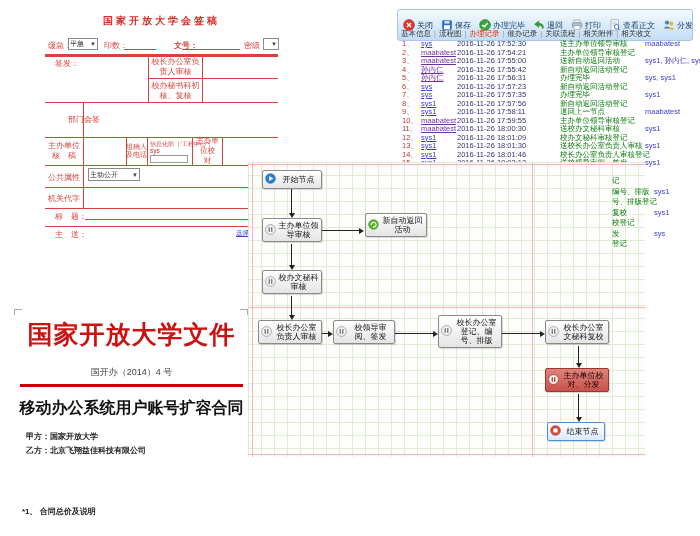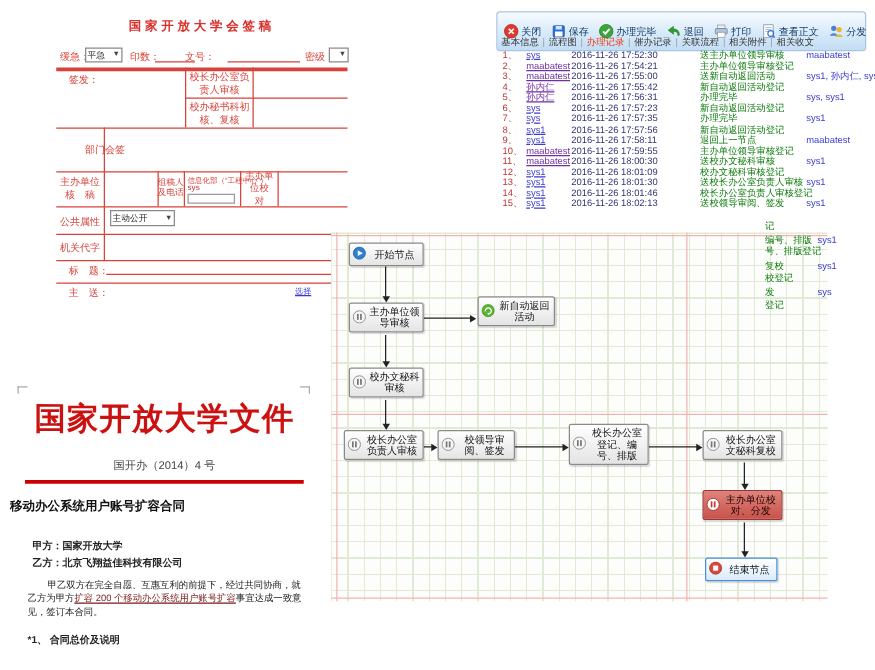--- a/index.html
+++ b/index.html
@@ -40,44 +40,44 @@
   .raction{position:absolute;left:163px;color:#0a7a0a;}
   .rto{position:absolute;left:248px;color:#3b3bd0;}
 
   
   .fragments{position:absolute;left:612px;top:176px;width:88px;height:75px;z-index:40;}
   .frow{position:absolute;left:0;width:88px;height:10px;font-size:7.5px;line-height:10px;white-space:nowrap;}
   .ftail{position:absolute;left:0;color:#0a7a0a;}
   .fto{position:absolute;left:42px;color:#3b3bd0;}
 
   
-  .flow{position:absolute;left:248px;top:186px;width:397px;height:295px;z-index:30;
+  .flow{position:absolute;left:248px;top:162px;width:397px;height:295px;z-index:30;
         background-color:#fdfefb;
         background-image:repeating-linear-gradient(to right,#e0ebd6 0,#e0ebd6 1px,transparent 1px,transparent 13px),
-                         repeating-linear-gradient(to bottom,#e0ebd6 0,#e0ebd6 1px,transparent 1px,transparent 13px);margin-left:17px;}
+                         repeating-linear-gradient(to bottom,#e0ebd6 0,#e0ebd6 1px,transparent 1px,transparent 13px);}
   .guide-v{position:absolute;width:1px;top:0;height:100%;background:#f2b4b4;}
   .guide-h{position:absolute;height:1px;left:0;width:100%;background:#f2b4b4;}
   .node{position:absolute;display:flex;align-items:center;gap:2px;padding:2px;box-sizing:border-box;
         background:linear-gradient(#ffffff,#e4e4e4);border:1px solid #8a8a8a;border-radius:2px;
         font-size:8px;line-height:9px;color:#111;box-shadow:1px 1px 1px rgba(0,0,0,.15);}
   .node .nlabel{flex:1;text-align:center;}
   .node.red{background:linear-gradient(#de827b,#c8534b);border-color:#9e3530;color:#1c0402;}
   .node.endn{border-color:#4a90d9;background:linear-gradient(#ffffff,#d9eafc);}
   .al{position:absolute;background:#222;}
   .ah-d{position:absolute;width:0;height:0;border:3px solid transparent;border-top:5px solid #222;}
   .ah-r{position:absolute;width:0;height:0;border:3px solid transparent;border-left:5px solid #222;}
 
   
   .doc{position:absolute;left:8px;top:304px;width:247px;height:232px;z-index:20;background:#fff;overflow:hidden;}
   .corner{position:absolute;width:7px;height:5px;border-left:1px solid #aaa;border-top:1px solid #aaa;}
   .dtitle{position:absolute;left:0;top:14px;width:100%;text-align:center;font-family:"Liberation Serif","DejaVu Serif",serif;
           font-size:25px;font-weight:bold;color:#cc1111;letter-spacing:1px;white-space:nowrap;}
   .dnum{position:absolute;left:0;top:62px;width:100%;text-align:center;font-size:9px;color:#444;}
   .dline{position:absolute;left:12px;top:80px;width:223px;height:2.5px;background:#cc0000;}
-  .dsub{position:absolute;left:0;top:94px;width:100%;text-align:left;font-size:10px;font-weight:bold;color:#111;
+  .dsub{position:absolute;left:0;top:94px;width:100%;text-align:center;font-size:16px;font-weight:bold;color:#111;
         font-family:"Liberation Serif","DejaVu Serif",serif;}
   .dparty{position:absolute;left:18px;font-size:8px;font-weight:bold;color:#222;white-space:nowrap;}
   .dpara{position:absolute;left:14px;top:158px;width:220px;font-size:7.5px;line-height:11px;color:#222;text-indent:16px;}
   .dpara u{color:#7a1a1a;}
   .dclause{position:absolute;left:14px;top:202px;font-size:8px;font-weight:bold;color:#222;}
 </style>
 </head>
 <body>
 
 <div class="stage">
@@ -85,21 +85,21 @@
   <div class="form">
     <div class="ftitle">国家开放大学会签稿</div>
 
     <span class="t" style="left:48px;top:40px;">缓急：</span>
     <span class="fsel" style="left:68px;top:38px;width:30px;height:12px;">
       <span>平急</span>
         <span class="car">▼</span>
     </span>
     <span class="t" style="left:104px;top:40px;">印数：</span>
     <span class="fline" style="left:124px;top:49px;width:32px;height:1px;"></span>
-    <span class="t" style="left:148px;top:40px;">文号：</span>
+    <span class="t" style="left:174px;top:40px;font-weight:bold;">文号：</span>
     <span class="fline" style="left:182px;top:49px;width:58px;height:1px;"></span>
     <span class="t" style="left:244px;top:40px;">密级：</span>
     <span class="fsel" style="left:263px;top:38px;width:16px;height:12px;">
       <span></span>
         <span class="car">▼</span>
     </span>
 
     <div class="fline" style="left:45px;top:54px;width:233px;height:2.5px;"></div>
     <div class="fline" style="left:45px;top:102px;width:233px;height:1px;"></div>
     <div class="fline" style="left:45px;top:137px;width:233px;height:1px;"></div>
@@ -461,17 +461,16 @@
 
   <div class="doc">
     <div class="corner" style="left:6px;top:5px;"></div>
     <div class="corner" style="left:232px;top:5px;border-left:none;border-right:1px solid #aaa;"></div>
     <div class="dtitle">国家开放大学文件</div>
     <div class="dnum">国开办（2014）4 号</div>
     <div class="dline"></div>
     <div class="dsub">移动办公系统用户账号扩容合同</div>
     <div class="dparty" style="top:127px;">甲方：国家开放大学</div>
     <div class="dparty" style="top:141px;">乙方：北京飞翔益佳科技有限公司</div>
-    <div class="dpara"><span>甲乙双方在完全自愿、互惠互利的前提下，经过共同协商，就乙方为甲方</span><u>扩容 200 个移动办公系统用户账号扩容</u><span>事宜达成一致意见，签订本合同。</span></div>
     <div class="dclause">*1、 合同总价及说明</div>
   </div>
 
 </div>
 
 </body></html>

